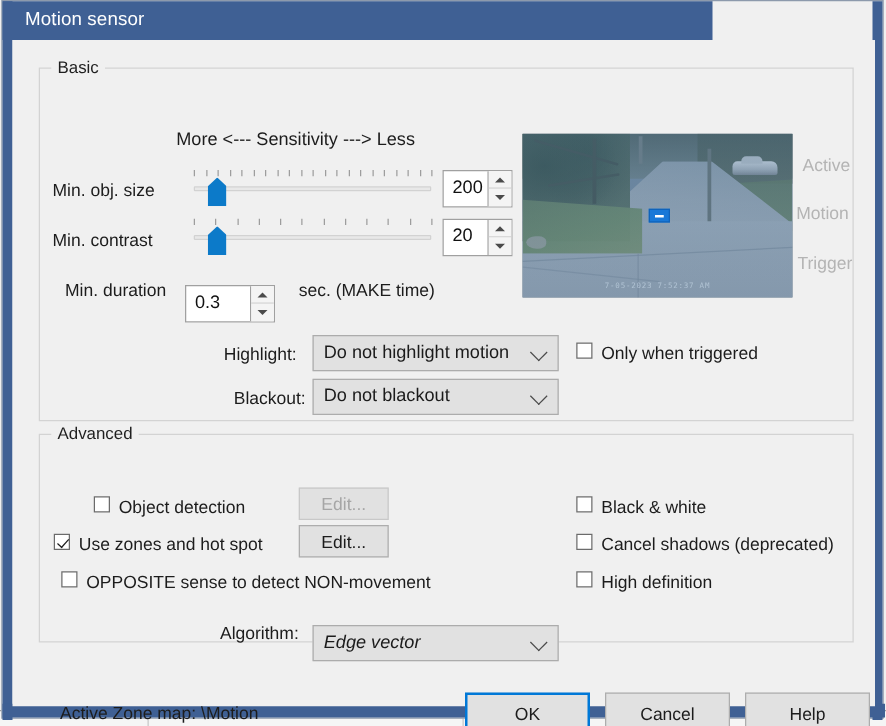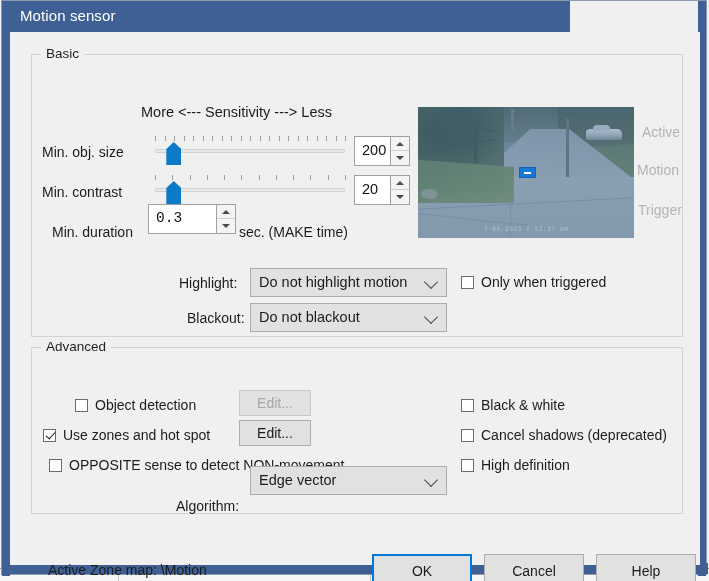--- a/index.html
+++ b/index.html
@@ -196,21 +196,21 @@
     width: 0; height: 0;
     border-left: 4px solid transparent;
     border-right: 4px solid transparent;
     transform: translate(-50%, -50%);
   }
   .spinfield .spinbtns .up::after { border-bottom: 4px solid #4b4b4b; }
   .spinfield .spinbtns .dn::after { border-top: 4px solid #4b4b4b; }
 
   #spin-objsize  { left: 344px; top: 104px; width: 56px; }
   #spin-contrast { left: 344px; top: 143px; width: 56px; }
-  #spin-duration { left: 138px; top: 172px; width: 88px; font-family: Liberation Mono, monospace; }
+  #spin-duration { left: 138px; top: 196px; width: 72px; }
 
   
   #video-preview {
     position: absolute;
     left: 408px; top: 75px;
     width: 216px; height: 131px;
     overflow: hidden;
     background: #63798c;
   }
   .vid-layer { position: absolute; }
@@ -362,27 +362,26 @@
   .combo .arrow {
     position: absolute;
     right: 10px; top: 50%;
     width: 9px; height: 9px;
     transform: translateY(-60%) rotate(45deg);
     border-right: 1.6px solid #4a4a4a;
     border-bottom: 1.6px solid #4a4a4a;
   }
   #combo-highlight { left: 240px; top: 236px; width: 197px; }
   #combo-blackout  { left: 240px; top: 271px; width: 197px; }
-  #combo-algorithm { left: 240px; top: 434px; width: 197px; }
+  #combo-algorithm { left: 240px; top: 468px; width: 197px; font-style: italic; }
 
   
   .checkrow {
     position: absolute;
     display: flex;
-    align-items: center;
     white-space: nowrap;
   }
   .cbox {
     width: 13px; height: 13px;
     border: 1px solid #ararar;
     border: 1px solid #6b6b6b;
     background: #ffffff;
     box-sizing: border-box;
     position: relative;
     flex: 0 0 auto;

